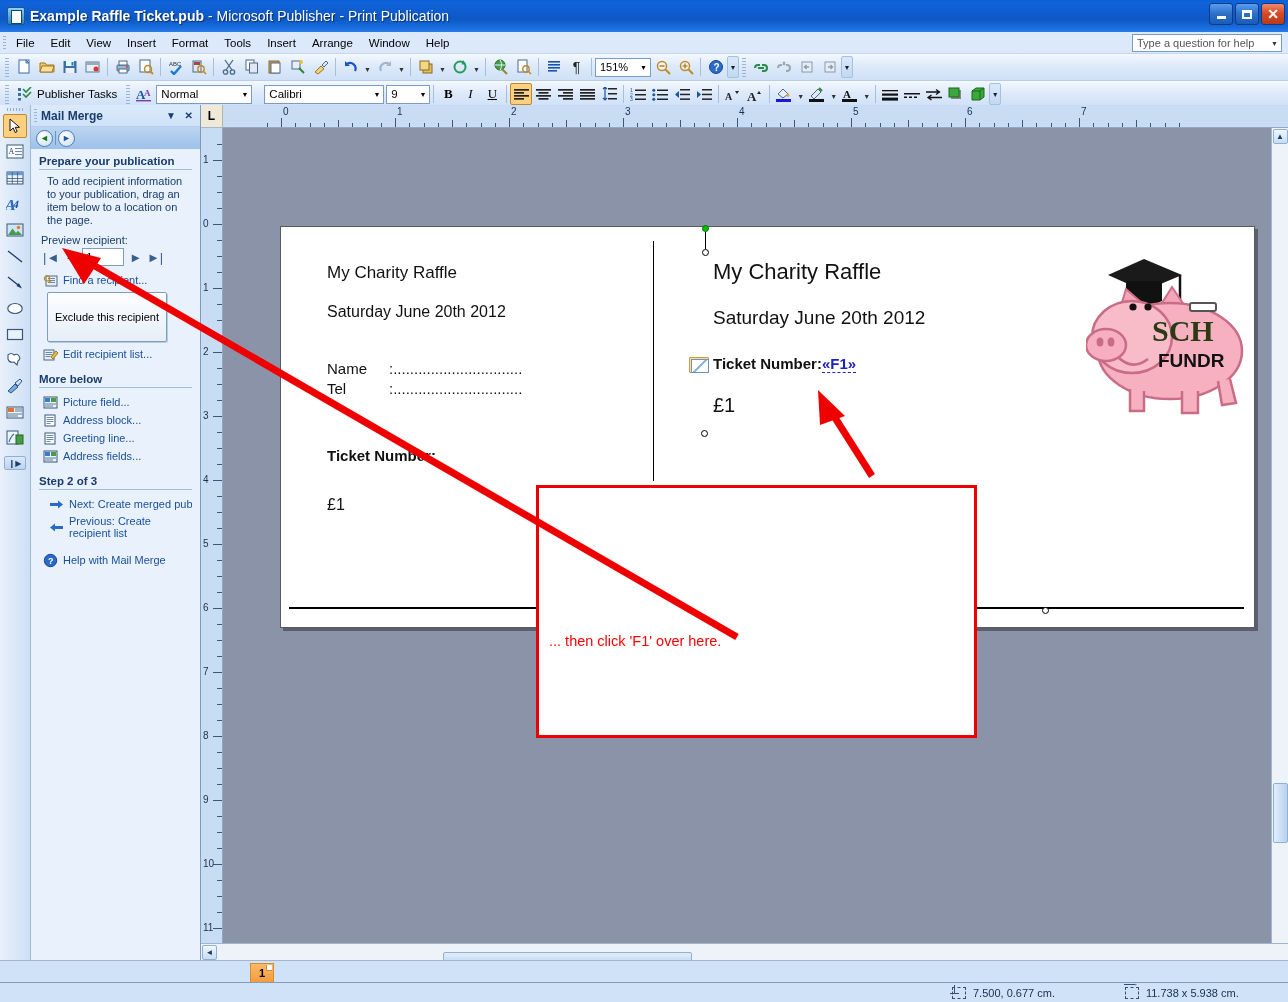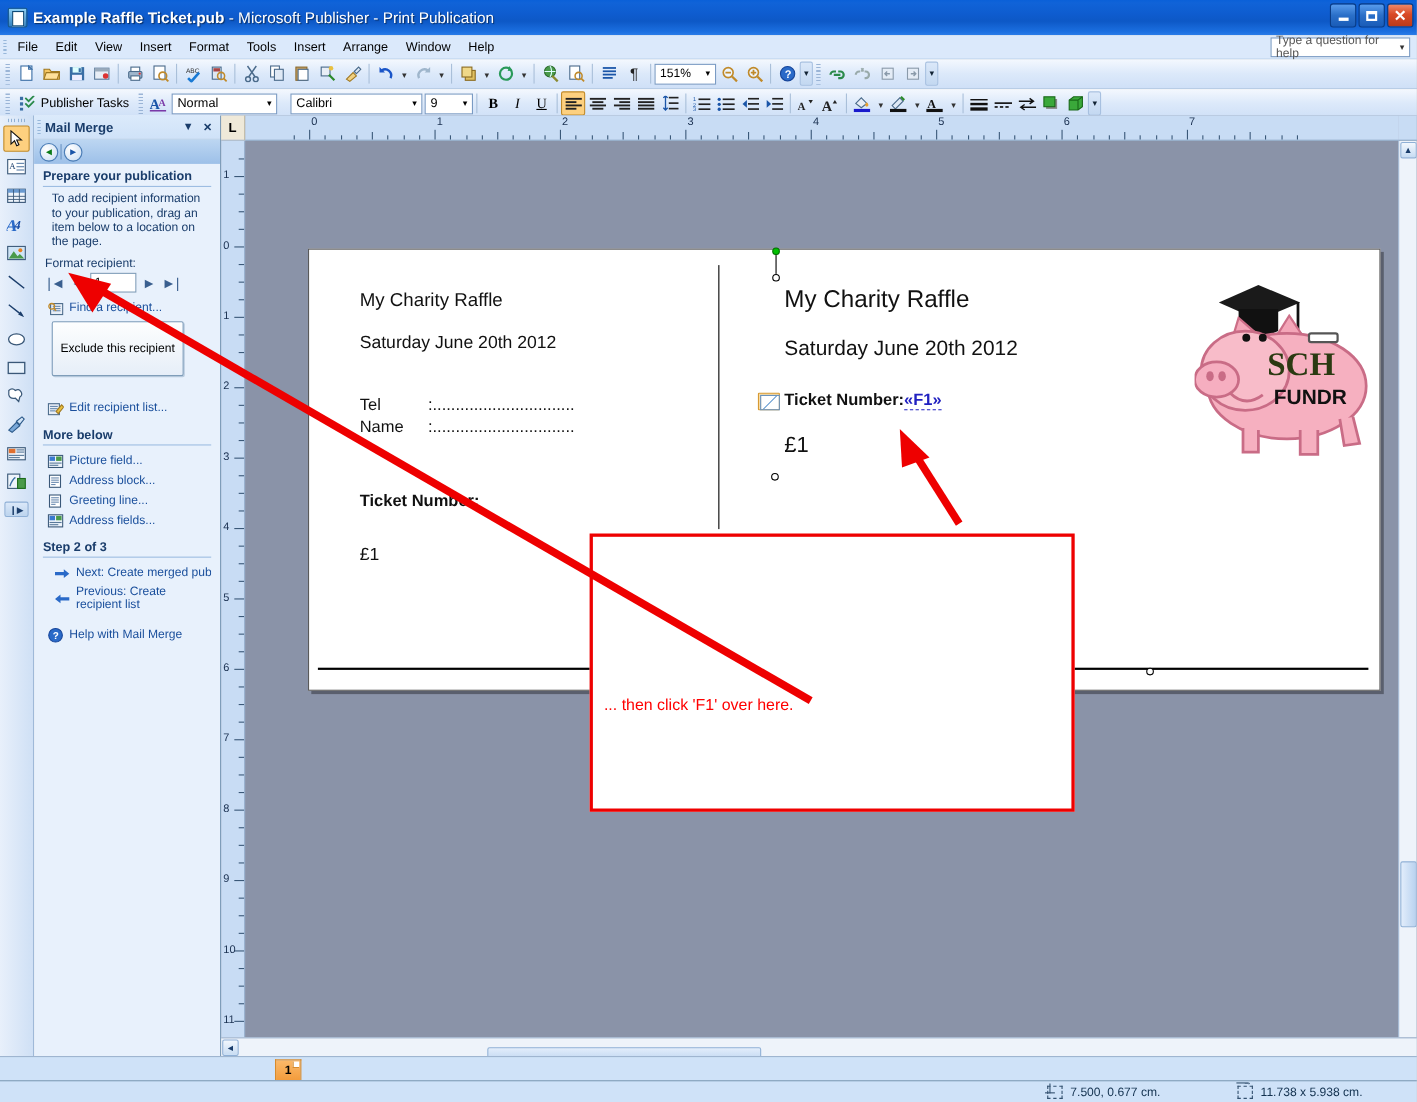--- a/index.html
+++ b/index.html
@@ -50,21 +50,21 @@
     height: 22px; background: #dbe9fb;
     display: flex; align-items: center; padding-left: 8px;
     border-bottom: 1px solid #c3d7ef; position: relative;
   }
   .menubar::before {
     content: ""; position: absolute; left: 3px; top: 4px; width: 3px; height: 14px;
     background: repeating-linear-gradient(to bottom,#97b7da 0 1px,transparent 1px 3px);
   }
   .menu-item { padding: 2px 8px; color: #000; font-size: 11.5px; cursor: default; }
   .help-box {
-    position: absolute; right: 6px; top: 2px; width: 127px; height: 18px;
+    position: absolute; right: 6px; top: 2px; width: 150px; height: 18px;
     background: #fff; border: 1px solid #7a9bc4; display: flex; align-items: center;
   }
   .help-box span { color: #555; font-size: 11px; padding-left: 4px; }
   .help-box .arr { margin-left: auto; margin-right: 3px; font-size: 7px; color: #333; }
 
   
   .toolbar {
     height: 27px; background: linear-gradient(to bottom,#f4f8fe,#dce9fa 50%,#cfe0f7);
     display: flex; align-items: center; border-bottom: 1px solid #b8cde6;
     position: relative; padding-left: 2px;
@@ -183,21 +183,21 @@
   .tp-label { color: #1a3d6b; font-size: 11px; margin: 3px 0 2px 2px; }
   .prevrow { display: flex; align-items: center; gap: 5px; padding-left: 4px; margin-bottom: 5px; }
   .navarrow { font-size: 13px; color: #3a5f8f; }
   .prevbox { width: 42px; height: 18px; background: #fff; border: 1px solid #7f9db9; font-size: 11px; padding-left: 3px; display: flex; align-items: center; }
   .tp-link {
     display: flex; align-items: center; gap: 5px; color: #1a4f9c;
     font-size: 11px; padding: 2px 0 2px 4px;
   }
   .tp-link span.txt { text-decoration: none; }
   .exclude-btn {
-    margin: 3px 0 20px 8px; padding: 18px 7px; font-size: 11px;
+    margin: 3px 0 3px 8px; padding: 18px 7px; font-size: 11px;
     background: linear-gradient(to bottom,#fdfefe,#e6eef8);
     border: 1px solid #7f9db9; border-radius: 2px; width: fit-content;
     box-shadow: 1px 1px 0 #b9ccdf;
   }
   .mini-ico { width: 15px; height: 14px; flex: 0 0 auto; display: flex; align-items: center; justify-content: center; }
 
   
   .docarea { flex: 1; display: flex; flex-direction: column; position: relative; background: #8a93a8; }
   .ruler-row { height: 23px; display: flex; flex: 0 0 auto; }
   .corner-tab {
@@ -898,21 +898,21 @@
           <span>◄</span>
         </div>
       <div style="width:1px;height:14px;background:#6a94c4;"></div>
       <div class="navcircle b">
           <span>►</span>
         </div>
     </div>
     <div class="tp-body">
       <div class="tp-secthead">Prepare your publication</div>
       <div class="tp-para">To add recipient information to your publication, drag an item below to a location on the page.</div>
-      <div class="tp-label">Format recipient:</div>
+      <div class="tp-label">Preview recipient:</div>
       <div class="prevrow">
         <span class="navarrow">|◄</span>
         <span class="navarrow">◄</span>
         <div class="prevbox">
             <span>1</span>
           </div>
         <span class="navarrow">►</span>
         <span class="navarrow">►|</span>
       </div>
       <div class="tp-link">
@@ -1186,22 +1186,22 @@
       <div class="canvas">
 
         <div class="page">
           <div class="page-divider"></div>
           <div class="page-hr"></div>
 
           <div class="ticket-left">
             <div class="tl-title">My Charity Raffle</div>
             <div class="tl-date">Saturday June 20th 2012</div>
             <div class="tl-fields">
+              <div><span class="lbl">Name</span><span>:...............................</span></div>
               <div><span class="lbl">Tel</span><span>:...............................</span></div>
-              <div><span class="lbl">Name</span><span>:...............................</span></div>
             </div>
             <div class="tl-tn">Ticket Number:</div>
             <div class="tl-price">£1</div>
           </div>
 
           <div class="ticket-right">
             <div class="tr-title">My Charity Raffle</div>
             <div class="tr-date">Saturday June 20th 2012</div>
             <div class="tr-tn"><span>Ticket Number:</span><span class="mergefield">«F1»</span></div>
             <div class="tr-price">£1</div>

